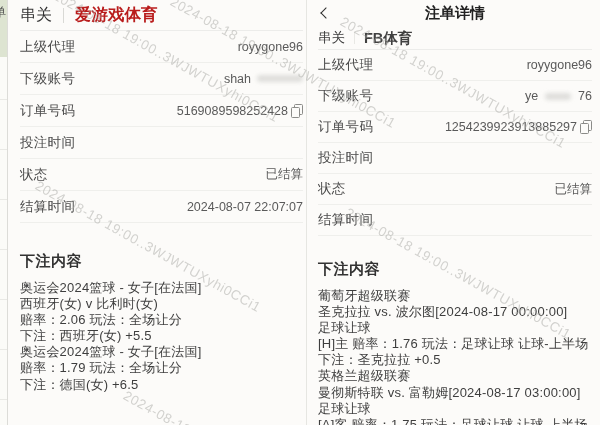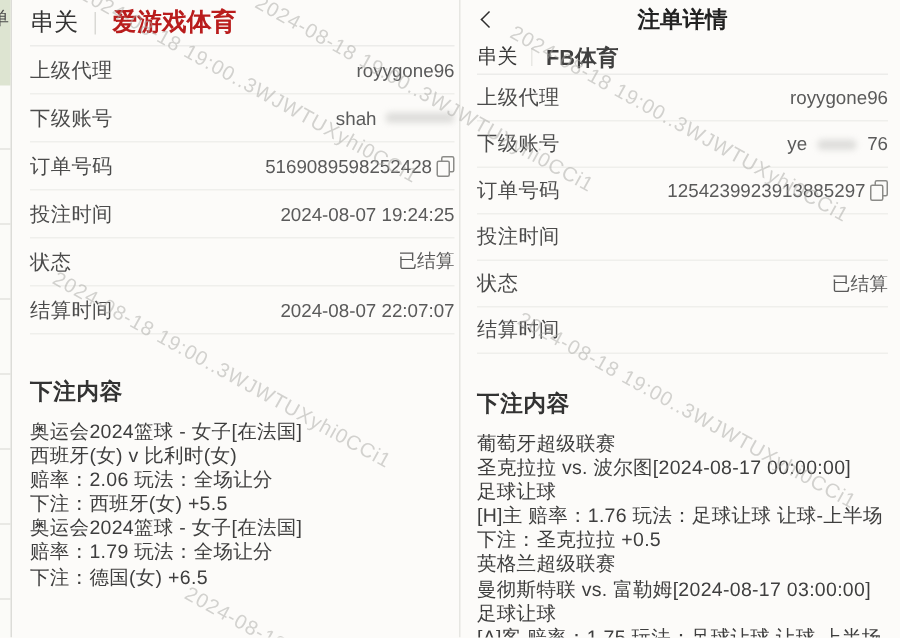--- a/index.html
+++ b/index.html
@@ -115,21 +115,20 @@
   </div>
   <div class="row">
     <span class="lbl">订单号码</span>
     <span class="val">
       <span>5169089598252428</span>
       <span class="copy-ic"></span>
     </span>
   </div>
   <div class="row">
     <span class="lbl">投注时间</span>
-    <span class="val">2024-08-07 19:24:25</span>
   </div>
   <div class="row">
     <span class="lbl">状态</span>
     <span class="val">已结算</span>
   </div>
   <div class="row">
     <span class="lbl">结算时间</span>
     <span class="val">2024-08-07 22:07:07</span>
   </div>
 

